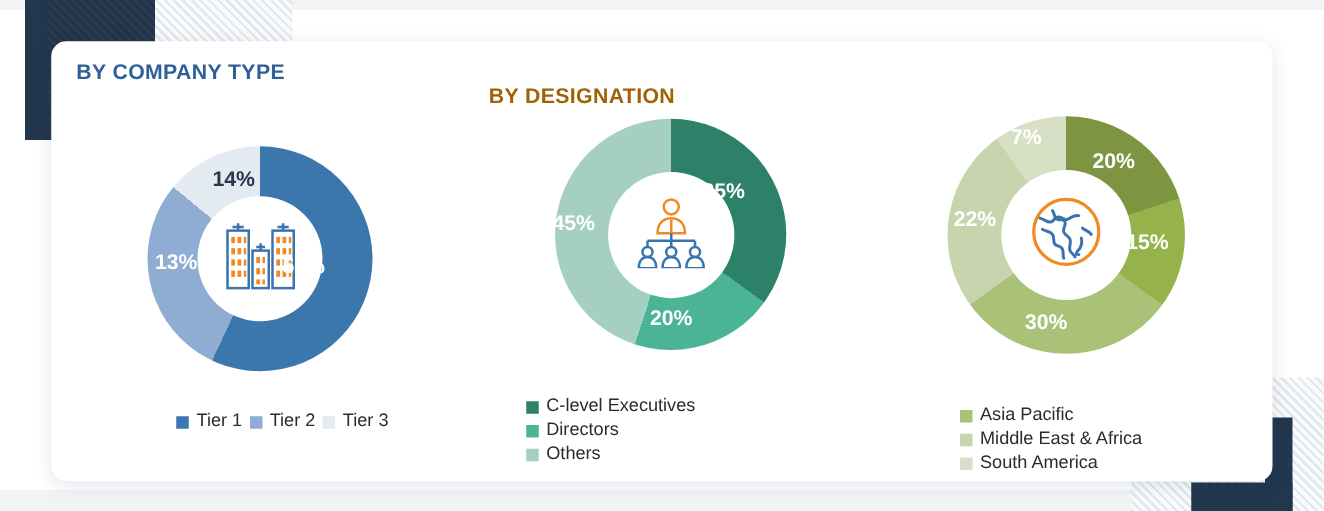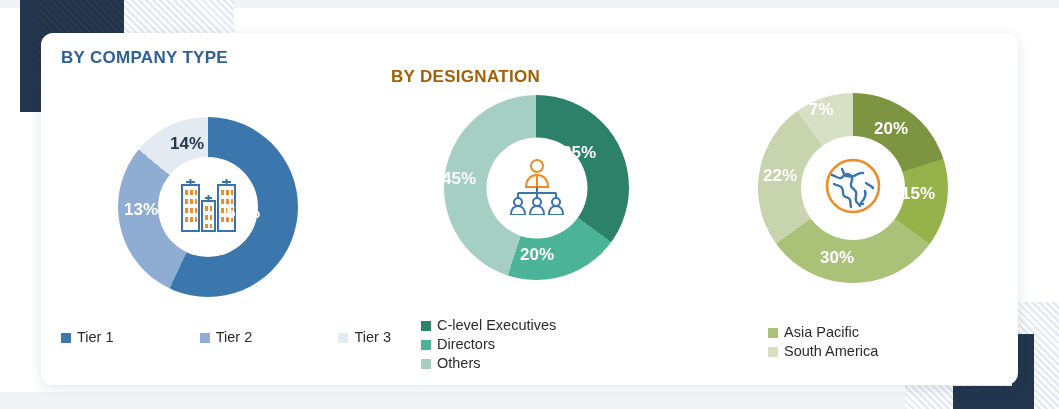--- a/index.html
+++ b/index.html
@@ -137,22 +137,22 @@
   }
   .legend-row {
     display: flex;
     align-items: center;
     line-height: 19px;
     white-space: nowrap;
   }
   .legend-inline {
     display: flex;
     align-items: center;
-    justify-content: space-between;
-    gap: 25px;
+    justify-content: center;
+    gap: 6px;
   }
   .swatch {
     display: inline-block;
     width: 10px;
     height: 10px;
     margin-right: 6px;
     flex: none;
   }
   #legend-company     { left: 0;   top: 295px; width: 330px; }
   #legend-designation { left: 30px;top: 283px; }
@@ -330,20 +330,24 @@
           <div class="slice-label" style="left: 63px; top: 17px; color: rgb(255, 255, 255);">7%</div>
         </div>
       </div>
 
       <div class="legend" id="legend-region">
         <div class="legend-row">
           <span class="swatch" style="background: rgb(169, 194, 120);"></span>
           <span>Asia Pacific</span>
         </div>
         <div class="legend-row">
+          <span class="swatch" style="background: rgb(199, 212, 174);"></span>
+          <span>Middle East &amp; Africa</span>
+        </div>
+        <div class="legend-row">
           <span class="swatch" style="background: rgb(215, 224, 196);"></span>
           <span>South America</span>
         </div>
       </div>
     </div>
 
   </div>
 </div>
 
 </body></html>

